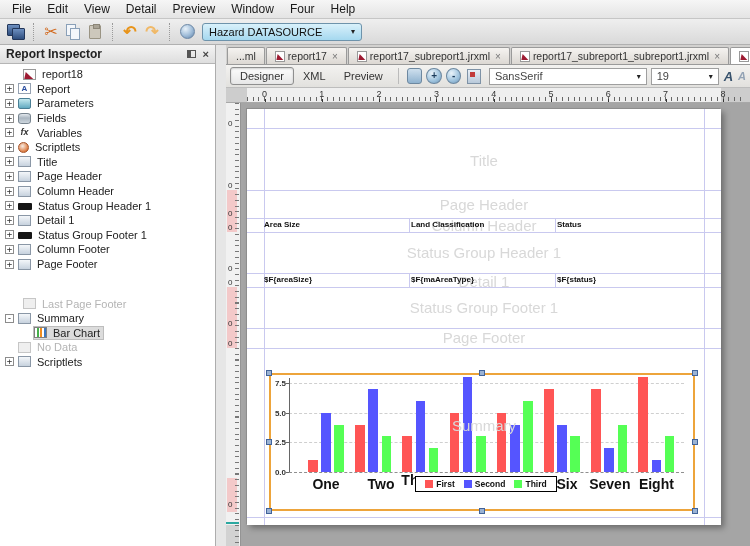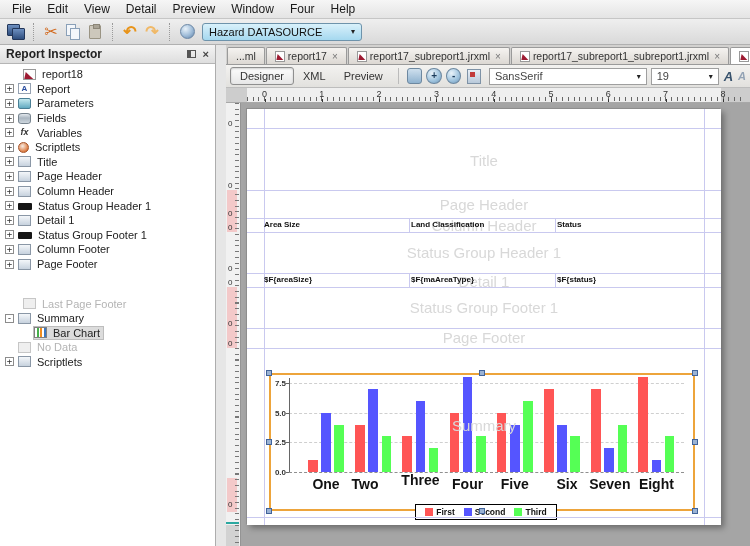--- a/index.html
+++ b/index.html
@@ -480,28 +480,28 @@
               <div class="bar" style="left: 380.6px; width: 9.5px; top: 85.133px; height: 11.867px; background: rgb(85, 85, 255);"></div>
               <div class="bar" style="left: 63.4px; width: 9.5px; top: 49.532px; height: 47.468px; background: rgb(85, 255, 85);"></div>
               <div class="bar" style="left: 110.6px; width: 9.5px; top: 61.399px; height: 35.601px; background: rgb(85, 255, 85);"></div>
               <div class="bar" style="left: 157.8px; width: 9.5px; top: 73.266px; height: 23.734px; background: rgb(85, 255, 85);"></div>
               <div class="bar" style="left: 205px; width: 9.5px; top: 61.399px; height: 35.601px; background: rgb(85, 255, 85);"></div>
               <div class="bar" style="left: 252.2px; width: 9.5px; top: 25.798px; height: 71.202px; background: rgb(85, 255, 85);"></div>
               <div class="bar" style="left: 299.4px; width: 9.5px; top: 61.399px; height: 35.601px; background: rgb(85, 255, 85);"></div>
               <div class="bar" style="left: 346.6px; width: 9.5px; top: 49.532px; height: 47.468px; background: rgb(85, 255, 85);"></div>
               <div class="bar" style="left: 393.8px; width: 9.5px; top: 61.399px; height: 35.601px; background: rgb(85, 255, 85);"></div>
               <div class="cat" style="left: 35px; top: 101px;">One</div>
-              <div class="cat" style="left: 74px; top: 101px;">Two</div>
+              <div class="cat" style="left: 90px; top: 101px;">Two</div>
               <div class="cat" style="left: 129.4px; top: 97px;">Three</div>
               <div class="cat" style="left: 176.6px; top: 101px;">Four</div>
               <div class="cat" style="left: 223.8px; top: 101px;">Five</div>
               <div class="cat" style="left: 276px; top: 101px;">Six</div>
               <div class="cat" style="left: 318.2px; top: 101px;">Seven</div>
               <div class="cat" style="left: 365.4px; top: 101px;">Eight</div>
-              <div class="legend" style="top: 129px; padding-left: 8px;">
+              <div class="legend" style="top: 101px; padding-left: 8px;">
                 <div class="legend-box">
                   <div class="lg-item">
                     <div class="lg-sq" style="background: rgb(255, 85, 85);"></div>
                     <div class="lg-lb">First</div>
                   </div>
                   <div class="lg-item">
                     <div class="lg-sq" style="background: rgb(85, 85, 255);"></div>
                     <div class="lg-lb">Second</div>
                   </div>
                   <div class="lg-item">

